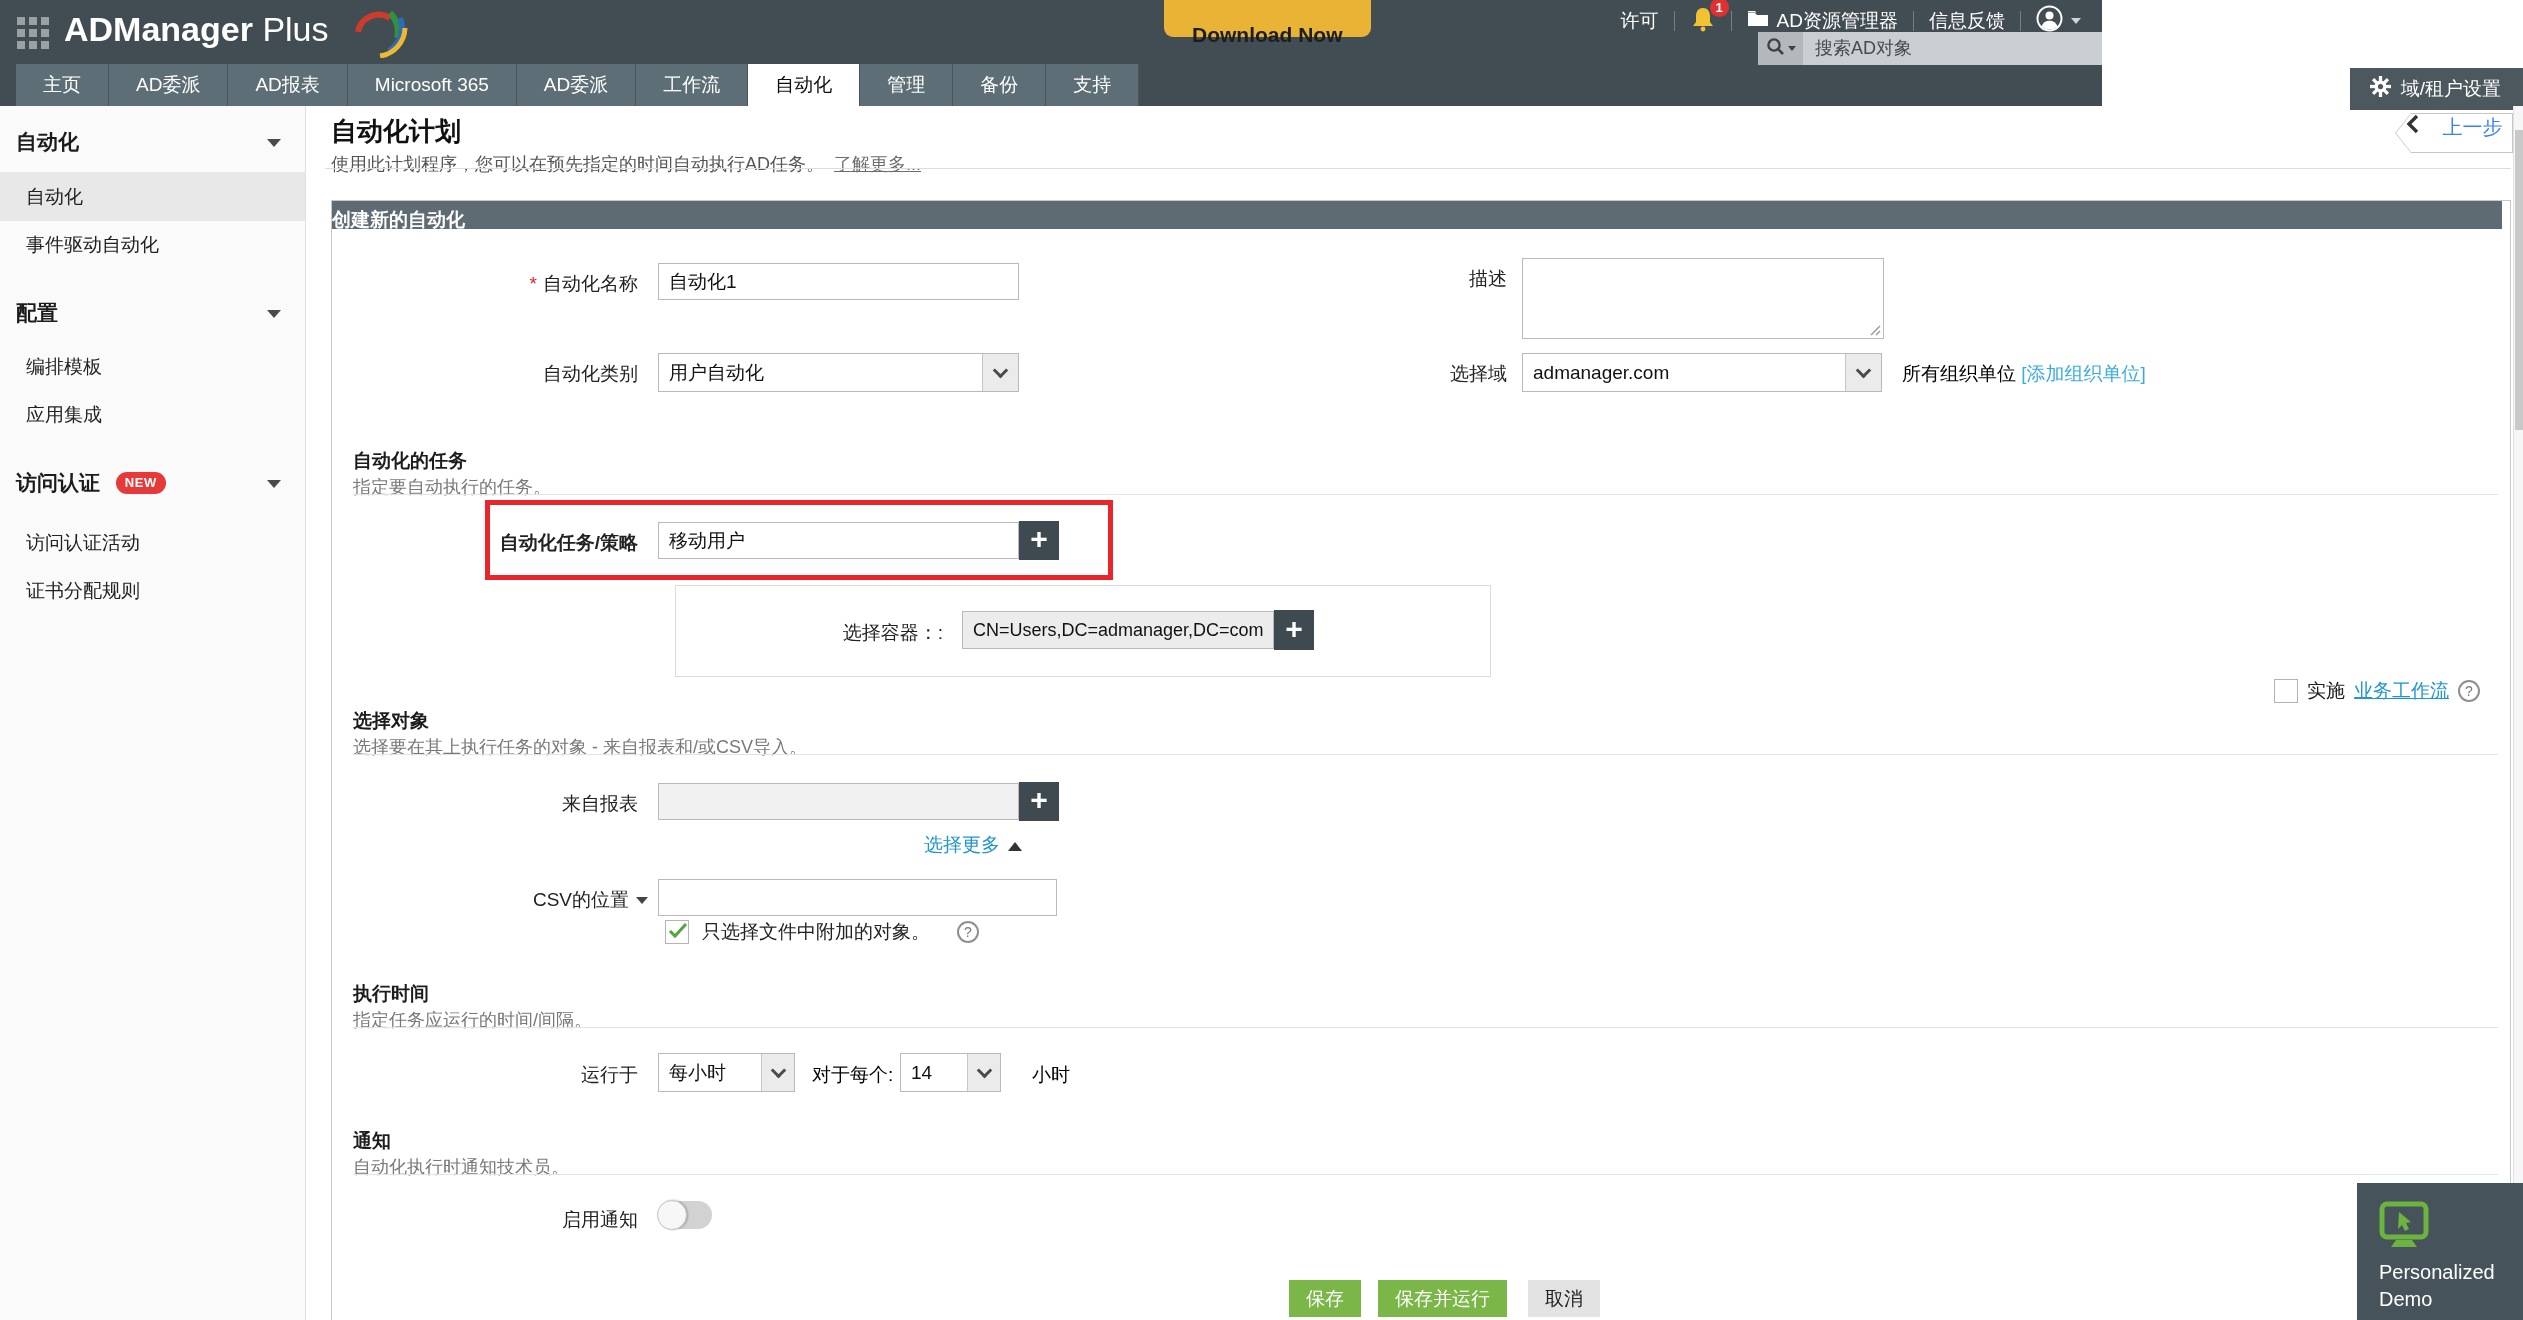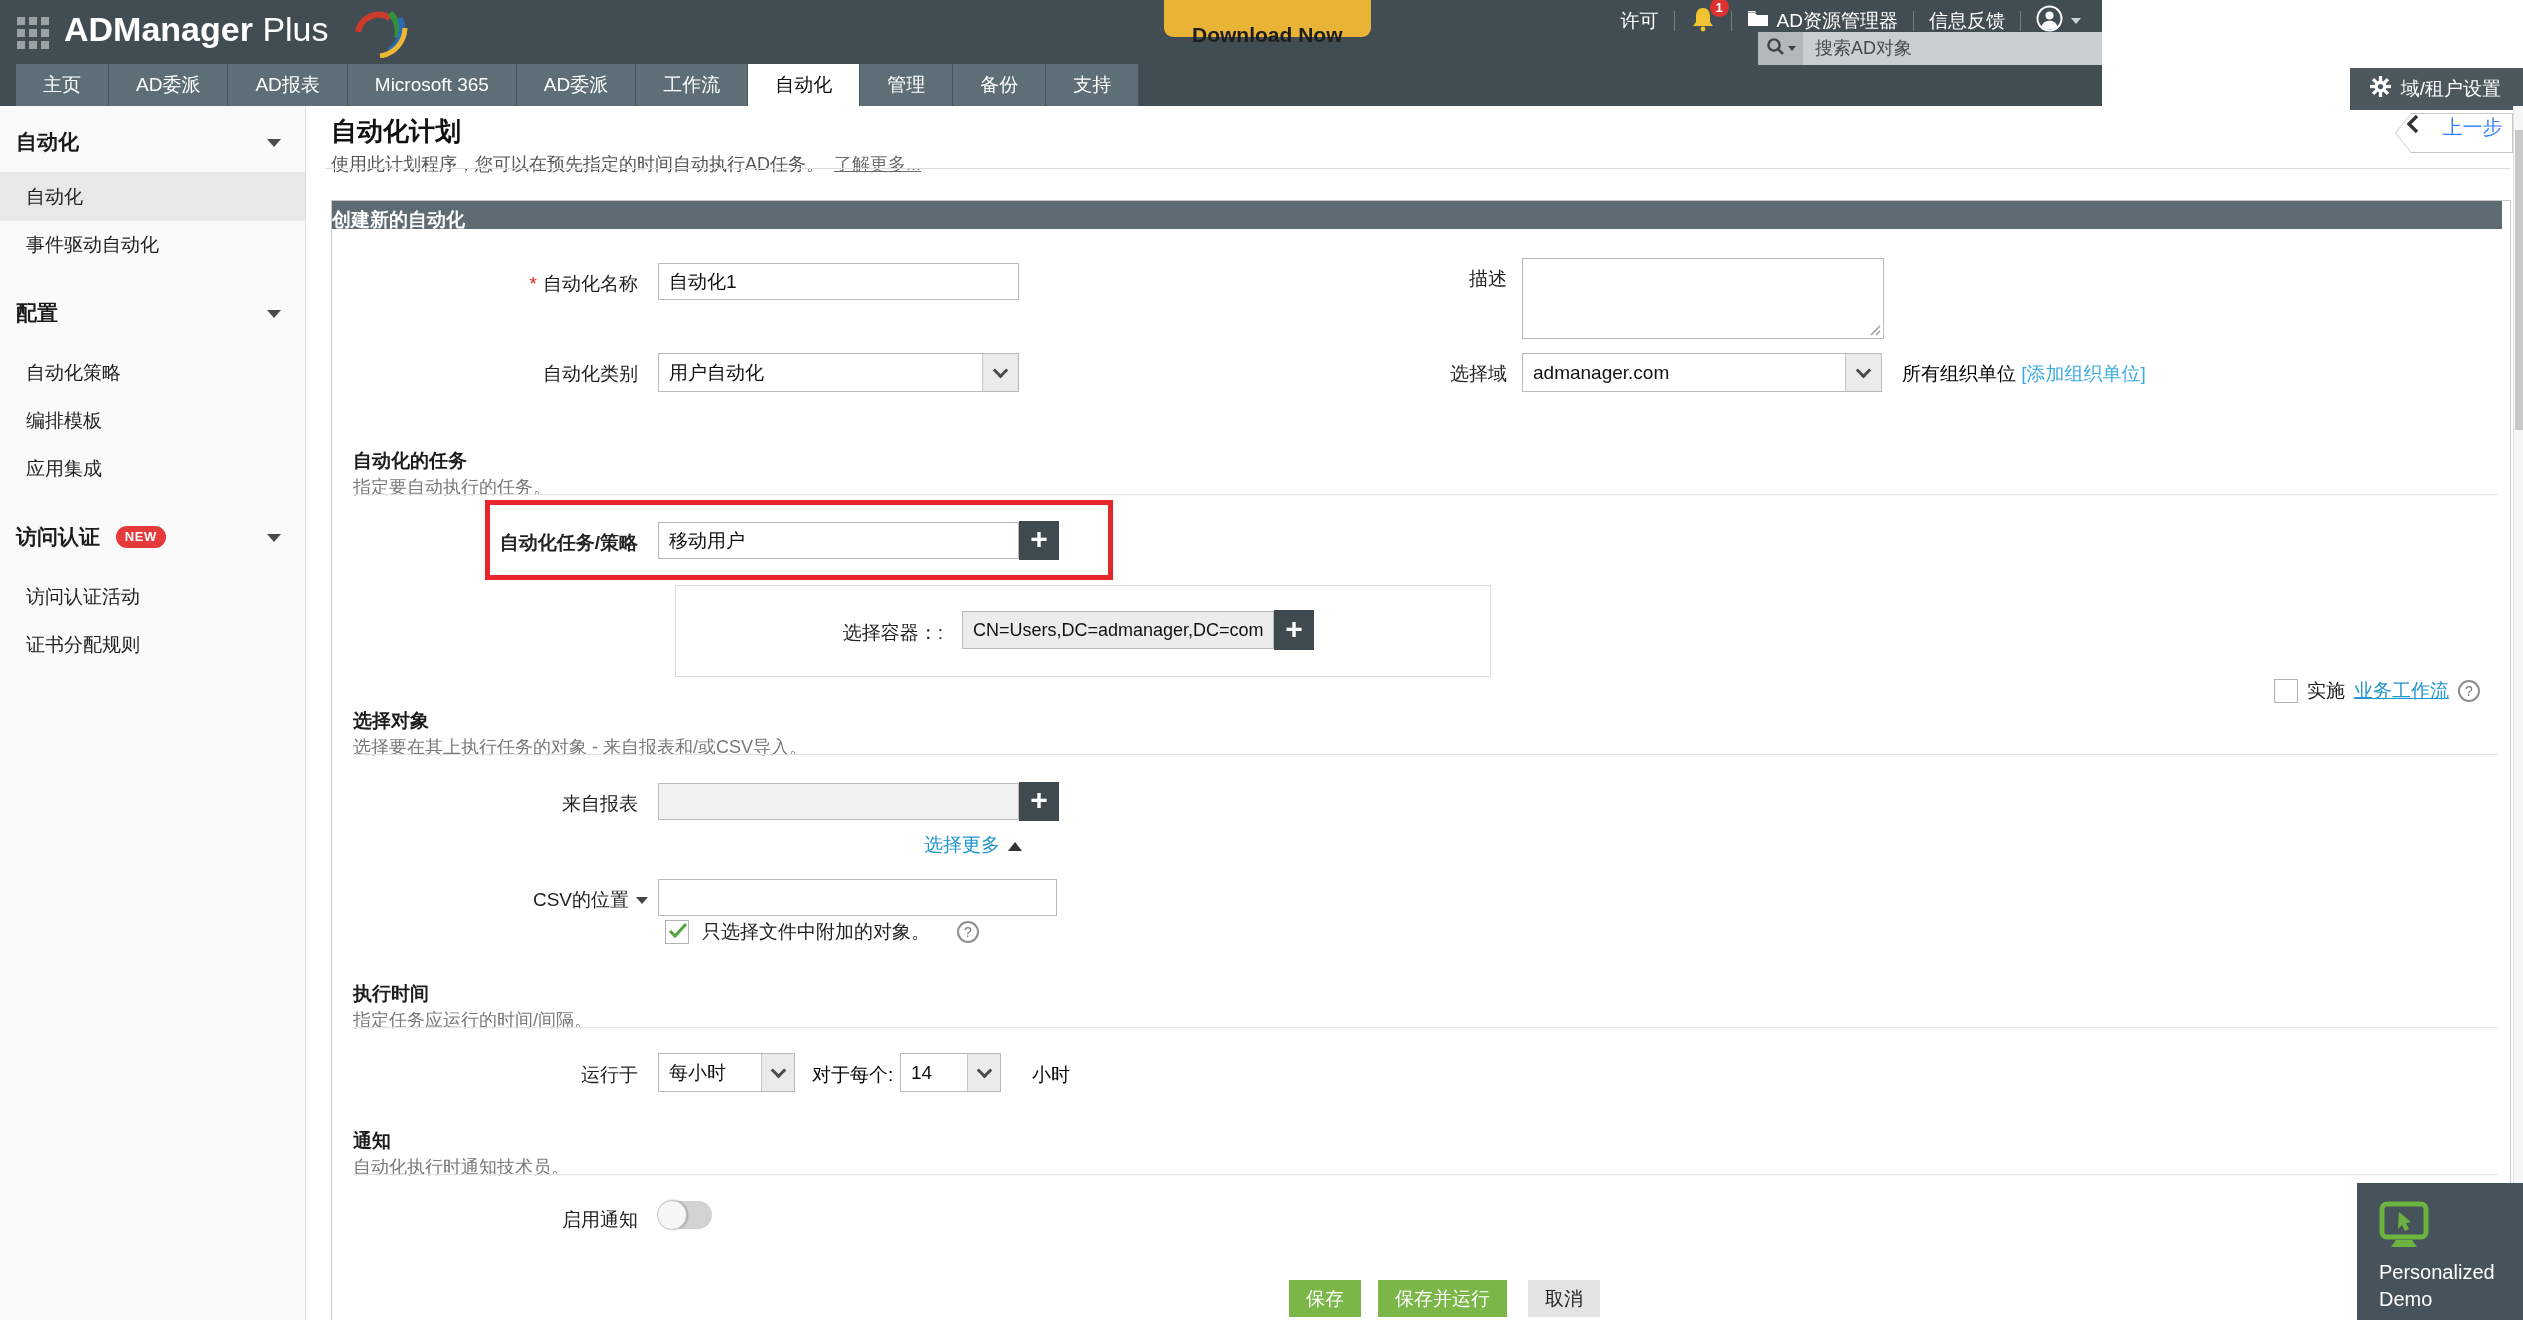--- a/index.html
+++ b/index.html
@@ -230,21 +230,20 @@
     <span>自动化</span>
     <i class="side-chev"></i>
   </div>
   <div class="side-item selected">自动化</div>
   <div class="side-item">事件驱动自动化</div>
 
   <div class="side-head" style="margin-top:8px;">
     <span>配置</span>
     <i class="side-chev"></i>
   </div>
-  <div class="side-item" style="margin-top:6px;">自动化策略</div>
   <div class="side-item">编排模板</div>
   <div class="side-item">应用集成</div>
 
   <div class="side-head" style="margin-top:8px;">
     <span>访问认证</span>
     <span class="new-badge">NEW</span>
     <i class="side-chev"></i>
   </div>
   <div class="side-item" style="margin-top:6px;">访问认证活动</div>
   <div class="side-item">证书分配规则</div>

